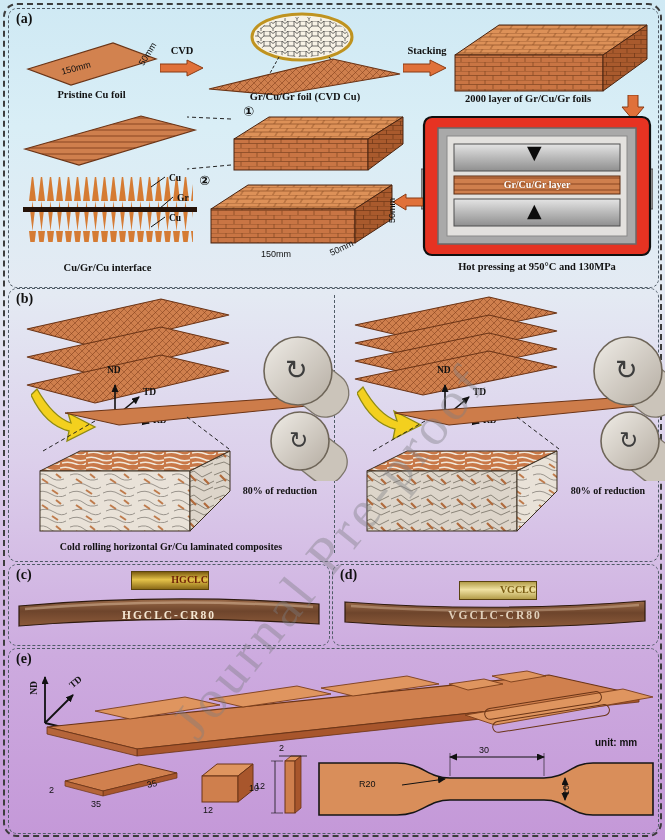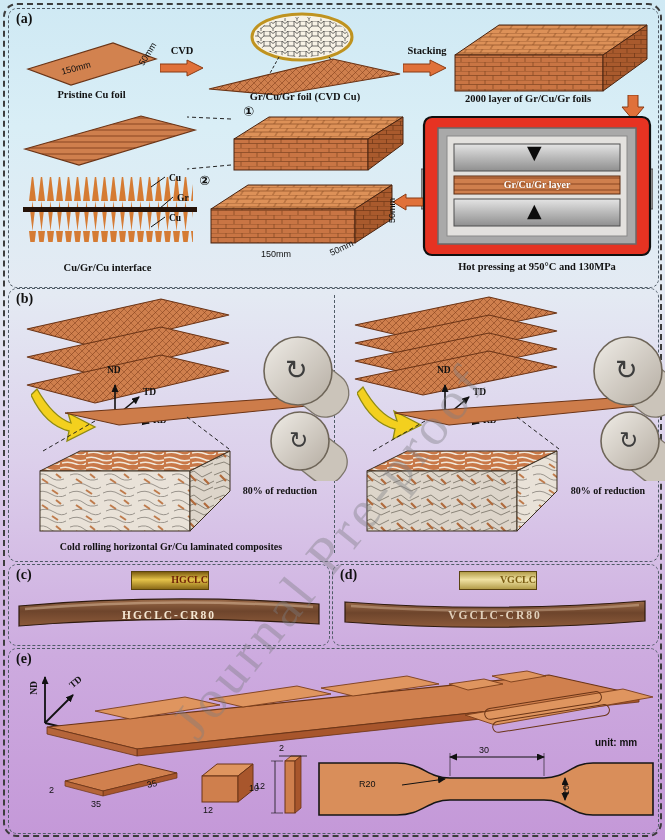--- a/index.html
+++ b/index.html
@@ -290,21 +290,21 @@
     <div class="tag" style="left:122px;top:6px;width:76px;height:17px;background:linear-gradient(180deg,#7c5c10,#e5c34a 45%,#8a6a18);color:#6e1f06">HGCLC</div>
     <svg class="art" style="left:6px;top:26px" width="308" height="42">
       <path d="M4,15 Q154,2 304,13 L304,33 Q154,23 4,35 Z" fill="url(#gstrip)" stroke="#2e1a0e" stroke-width="1.2"></path>
       <path d="M10,18 Q154,6 298,16" stroke="rgba(255,230,200,0.35)" stroke-width="2.5" fill="none"></path>
     </svg>
     <span class="striptxt" style="left:6px;top:44px;width:308px">HGCLC-CR80</span>
   </section>
 
   <section class="panel" style="left:332px;top:564px;width:325px;height:80px">
     <span class="plabel">(d)</span>
-    <div class="tag" style="left:126px;top:6px;width:76px;height:17px;background:linear-gradient(180deg,#b39d4a,#f0e2a2 45%,#b39d4a);color:#7a5c12">VGCLC</div>
+    <div class="tag" style="left:126px;top:16px;width:76px;height:17px;background:linear-gradient(180deg,#b39d4a,#f0e2a2 45%,#b39d4a);color:#7a5c12">VGCLC</div>
     <svg class="art" style="left:8px;top:26px" width="308" height="42">
       <path d="M4,11 Q154,22 304,10 L304,30 Q154,42 4,31 Z" fill="url(#gstrip)" stroke="#2e1a0e" stroke-width="1.2"></path>
       <path d="M10,15 Q154,25 298,14" stroke="rgba(255,230,200,0.3)" stroke-width="2.5" fill="none"></path>
     </svg>
     <span class="striptxt" style="left:8px;top:44px;width:308px;opacity:.85">VGCLC-CR80</span>
   </section>
 
   <section class="panel" style="left:8px;top:648px;width:649px;height:184px">
     <span class="plabel">(e)</span>
 

